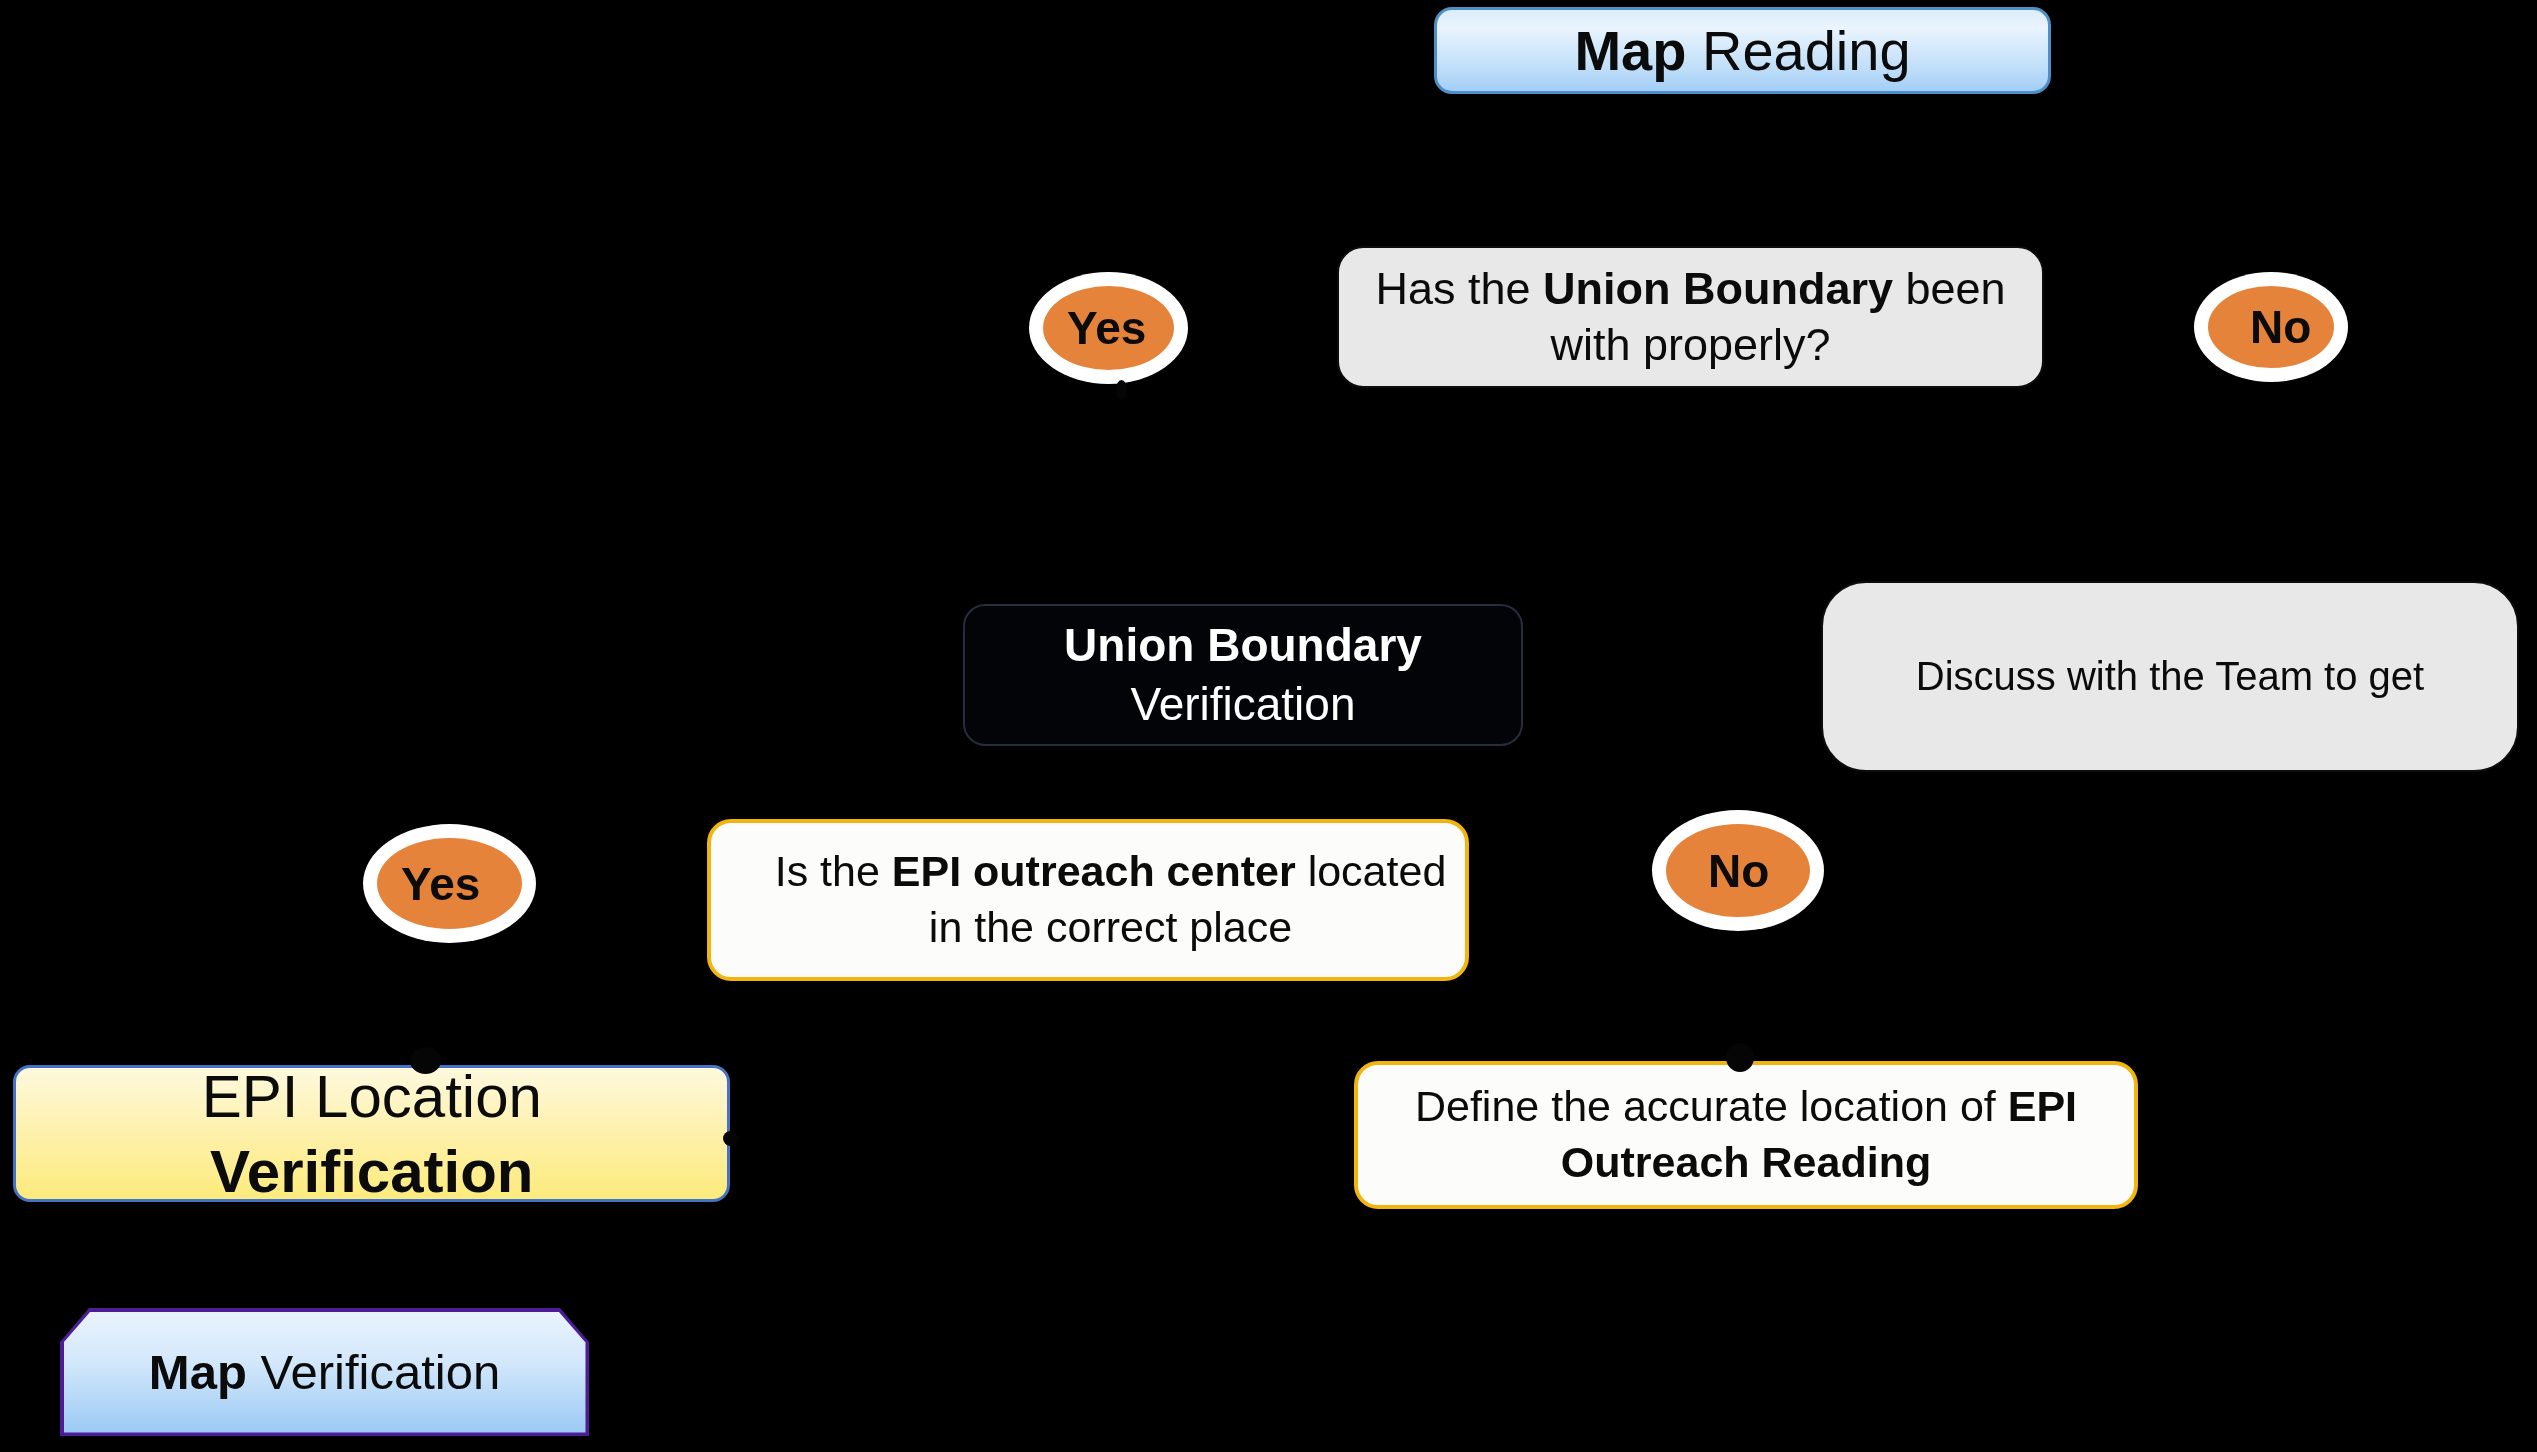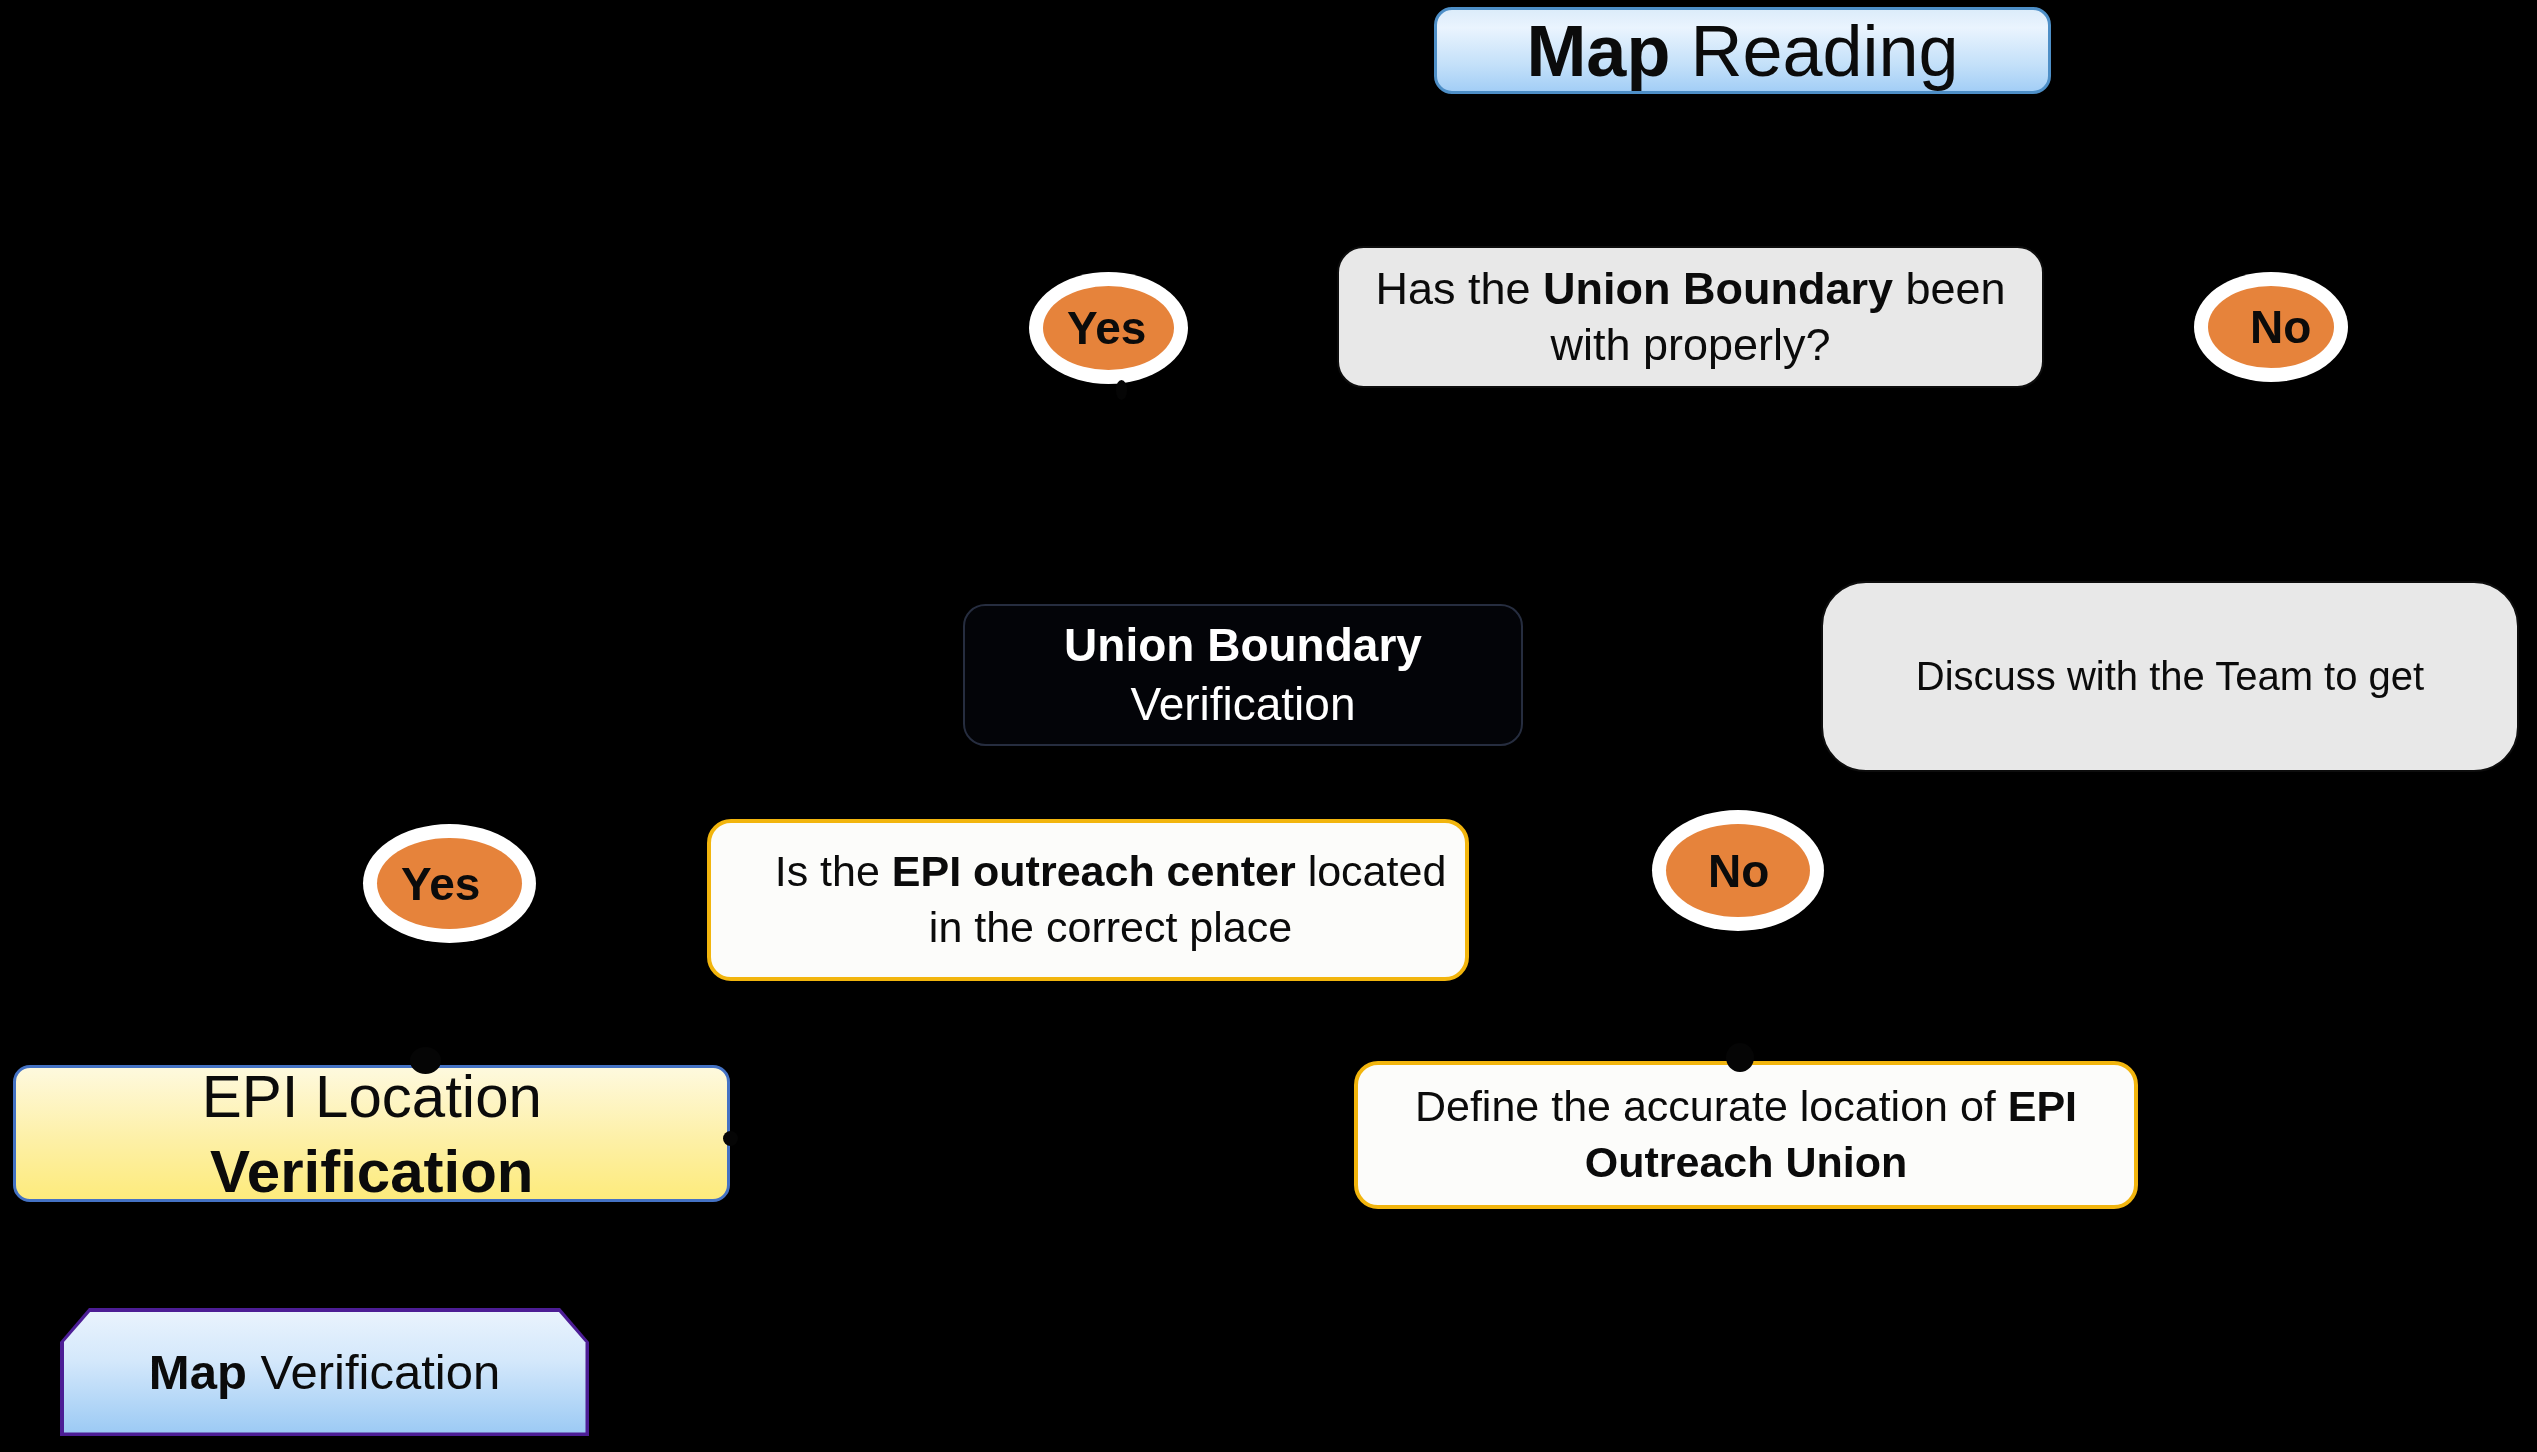--- a/index.html
+++ b/index.html
@@ -21,21 +21,21 @@
     text-align: center;
     box-sizing: border-box;
   }
   .node .ln { white-space: nowrap; }
 
   
   .terminal-blue {
     background: linear-gradient(180deg, #dcecfa 0%, #eaf4fe 22%, #c3e0f9 68%, #a3cef6 100%);
     border: 3.5px solid #4e8fc7;
     border-radius: 18px;
-    font-size: 72px;
+    font-size: 56px;
   }
 
   
   .box-gray {
     background: #e8e8e8;
     border: 2.1px solid #0d0d0d;
     border-radius: 26.5px;
     font-size: 45px;
     line-height: 1.24;
   }
@@ -158,21 +158,21 @@
     <div class="inner pl-no">No</div>
   </div>
 
   <div class="node box-yellow" style="left:13.3px; top:1065px; width:717px; height:137px;">
     <div class="ln">EPI Location</div>
     <div class="ln"><b>Verification</b></div>
   </div>
 
   <div class="node box-gold" style="left:1354px; top:1061px; width:784px; height:148px;">
     <div class="ln">Define the accurate location of <b>EPI</b></div>
-    <div class="ln"><b>Outreach Union</b></div>
+    <div class="ln"><b>Outreach Reading</b></div>
   </div>
 
   <div class="chamfer-outer" style="left:60px; top:1308px; width:529px; height:128px;">
     <div class="chamfer-inner">
       <span class="ln"><b>Map</b> Verification</span>
     </div>
   </div>
 
   <div class="artifact" style="left:410px; top:1047px; width:31px; height:26.5px;"></div>
   <div class="artifact" style="left:1726px; top:1043px; width:28px; height:29px;"></div>

